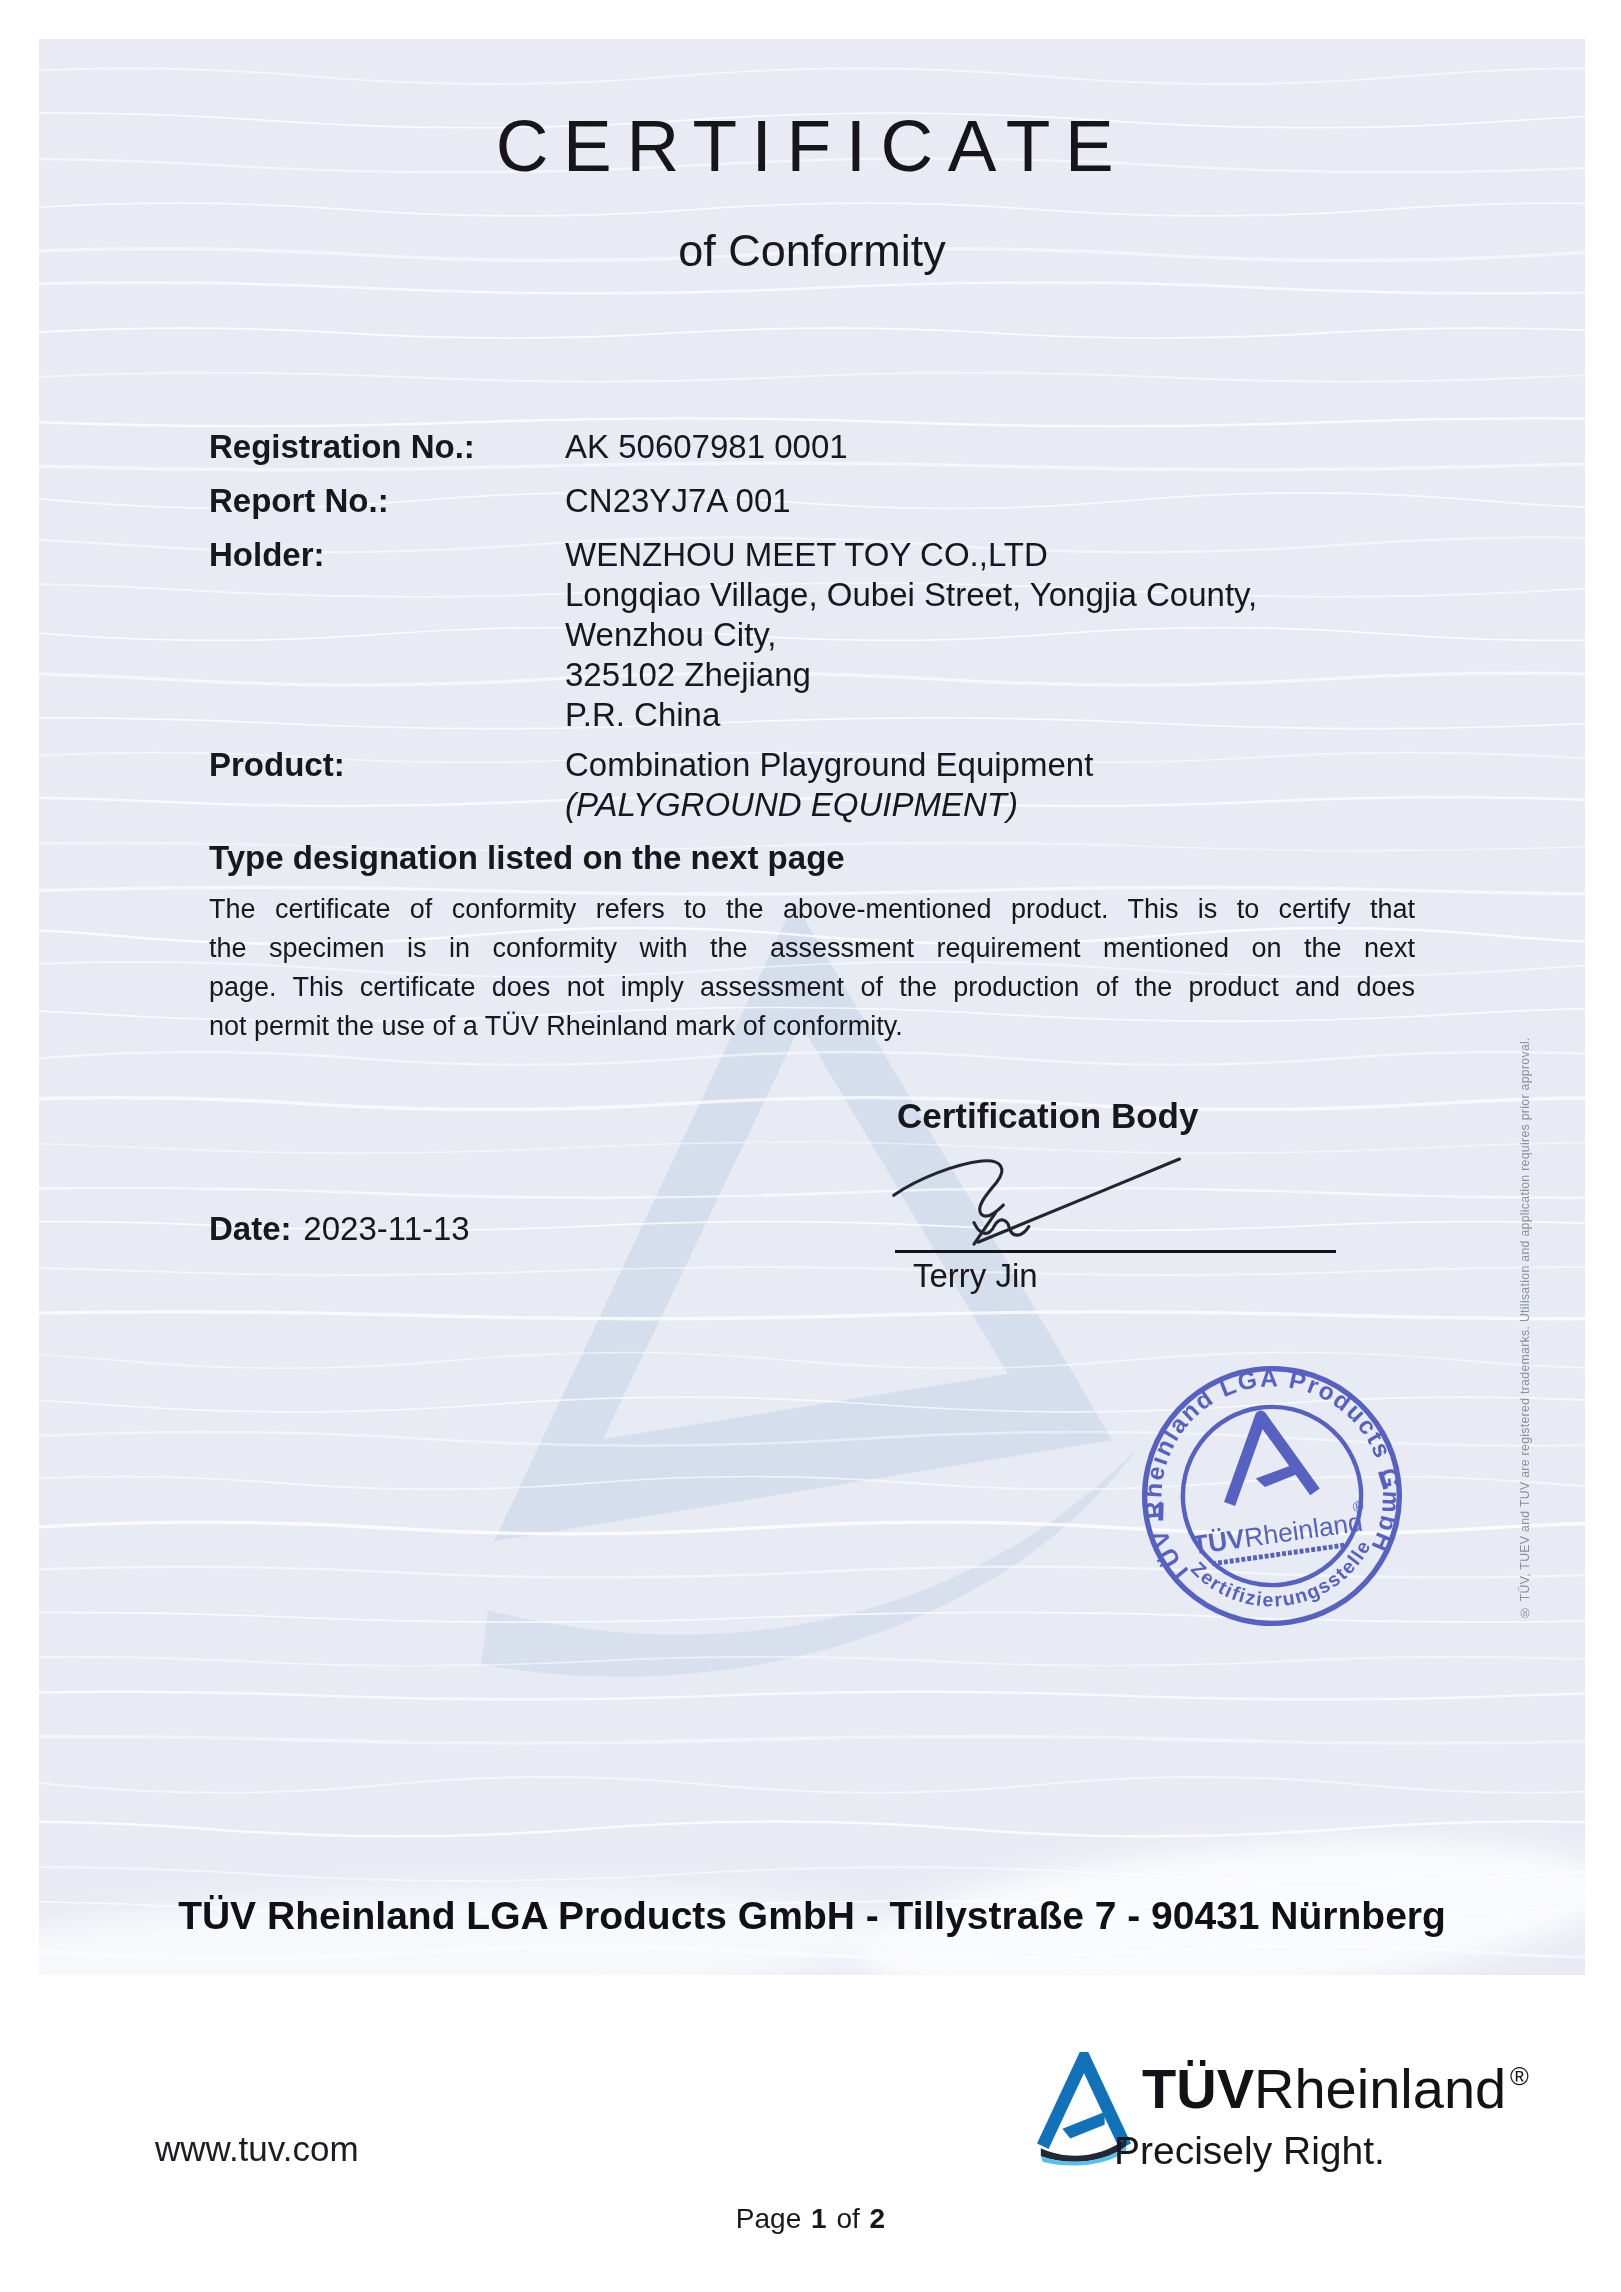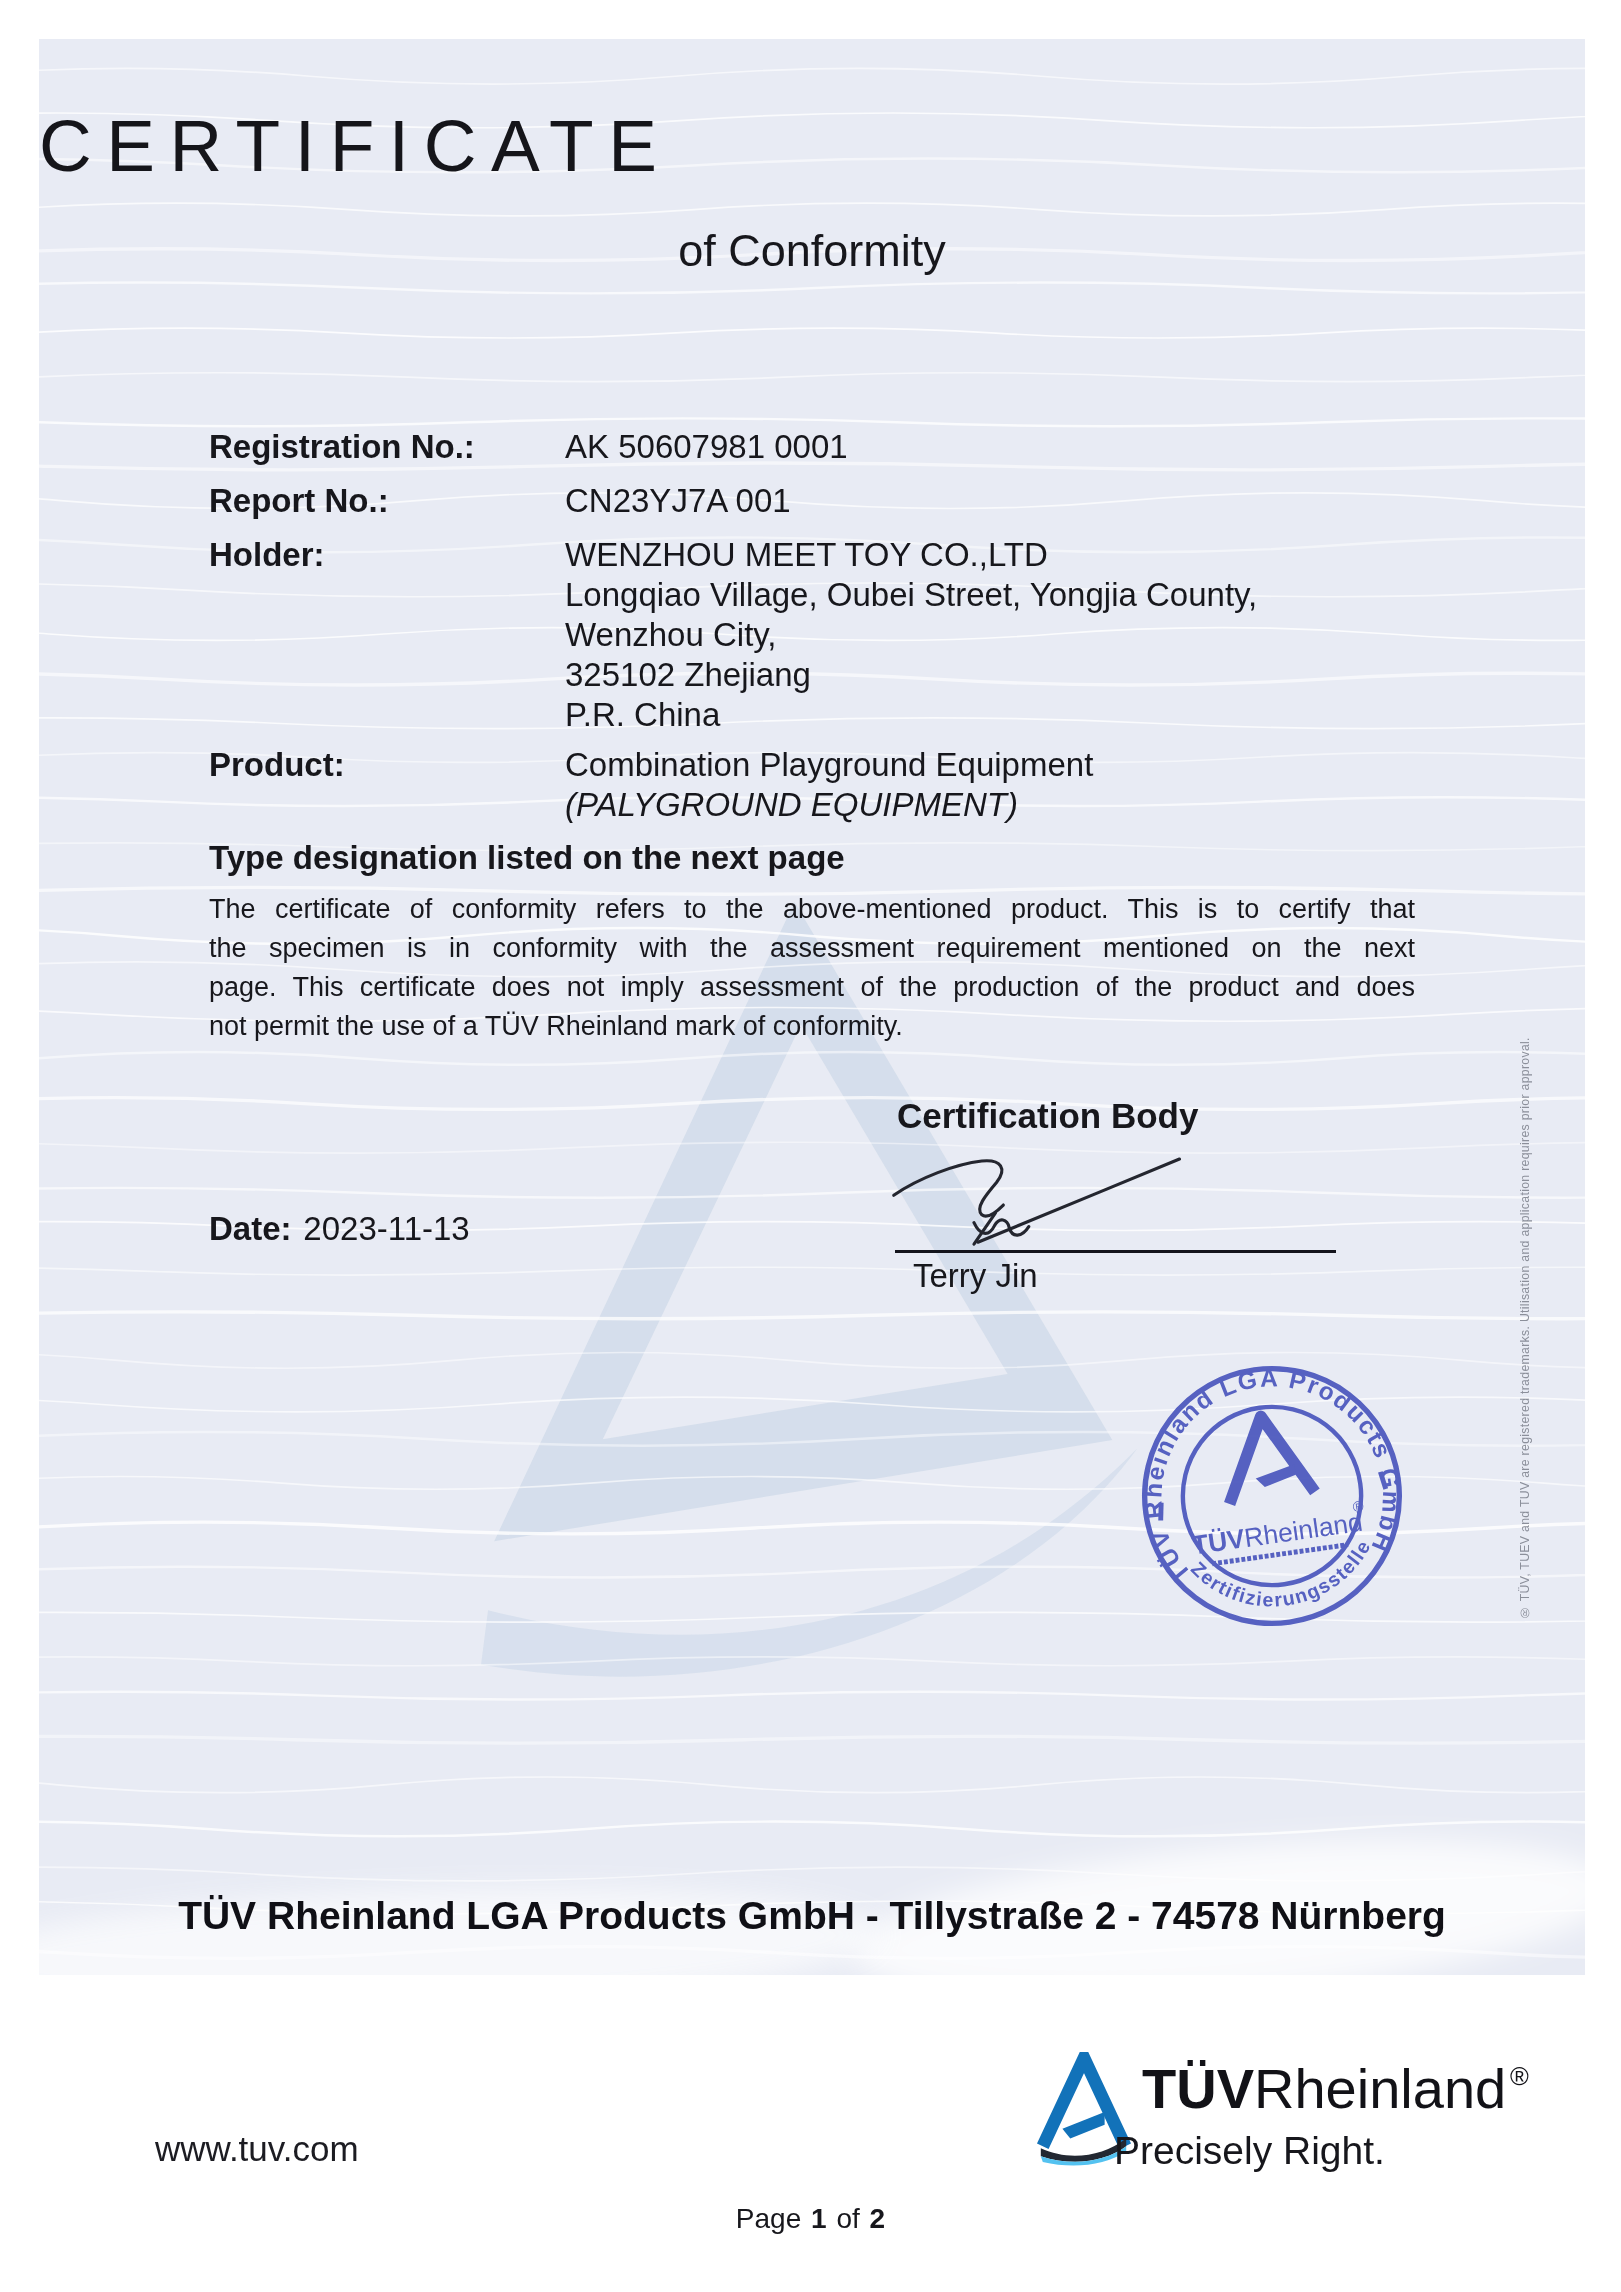--- a/index.html
+++ b/index.html
@@ -17,21 +17,21 @@
     background:#e8ebf4;overflow:hidden;
   }
   .cert-bg svg{position:absolute;left:0;top:0;}
   .soft-swoosh{position:absolute;background:rgba(255,255,255,.78);border-radius:50%;filter:blur(13.7px);}
   .sw1{left:814px;top:1808px;width:765px;height:147px;transform:rotate(-5deg);}
   .sw2{left:-88px;top:1852px;width:931px;height:118px;transform:rotate(-2deg);opacity:.85;}
 
   
   .abs{position:absolute;}
   .title{
-    left:39px;top:104px;width:1546px;text-align:left;
+    left:39px;top:104px;width:1546px;text-align:center;
     font-size:73px;letter-spacing:.20em;font-weight:400;color:#15151a;
   }
   .subtitle{left:39px;top:225px;width:1546px;text-align:center;font-size:45px;font-weight:400;}
   .frow{left:209px;width:1235px;display:flex;font-size:33px;line-height:40px;}
   .frow .lbl{width:356px;flex:none;font-weight:bold;}
   .frow .vals div{min-height:40px;}
   .italic{font-style:italic;}
   .typedesig{left:209px;top:839px;font-size:33px;font-weight:bold;}
   .paragraph{left:209px;top:890px;width:1206px;font-size:27px;line-height:39px;}
   .paragraph .just{text-align:justify;text-align-last:justify;}
@@ -212,21 +212,21 @@
     </g>
     <text y="48" text-anchor="middle" font-size="27" fill="#4a56bd">
       <tspan font-weight="bold">TÜV</tspan><tspan>Rheinland</tspan>
     </text>
     <text x="80" y="28" font-size="15" fill="#4a56bd">®</text>
     <path d="M -70,60 L 70,60" stroke="#4a56bd" stroke-width="5" stroke-dasharray="4 2"></path>
   </svg>
 
   <div class="abs sidenote">® TÜV, TUEV and TUV are registered trademarks. Utilisation and application requires prior approval.</div>
 
-  <div class="abs address">TÜV Rheinland LGA Products GmbH - Tillystraße 2 - 74578 Nürnberg</div>
+  <div class="abs address">TÜV Rheinland LGA Products GmbH - Tillystraße 7 - 90431 Nürnberg</div>
 
   <svg class="abs" style="left:1031px;top:2052px" width="106" height="116" viewBox="0 0 108 118">
     <path d="M 12,96 L 54,6 L 96,96" fill="none" stroke="#1272b9" stroke-width="13" stroke-linejoin="miter"></path>
     <path d="M 32,78 L 75,61 L 75,74 L 40,88 Z" fill="#1272b9"></path>
     <path d="M 10,98 C 38,111 72,107 97,88 L 97,96 C 74,113 40,116 10,106 Z" fill="#232832"></path>
     <path d="M 10,106 C 40,116 74,113 97,96 L 97,101 C 76,116 42,119 12,112 Z" fill="#54c2f0"></path>
   </svg>
 
   <div class="abs wordmark"><span class="b">TÜV</span><span>Rheinland</span><span class="reg">®</span></div>
   <div class="abs tagline">Precisely Right.</div>

